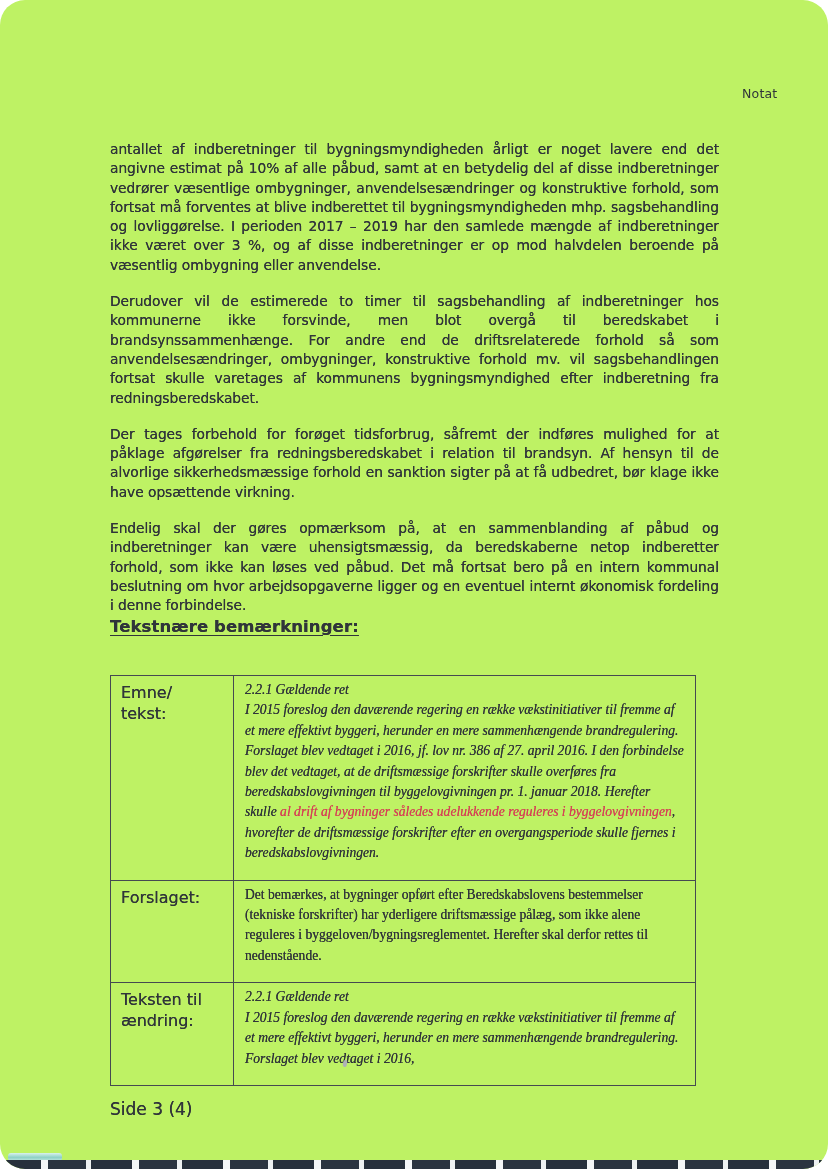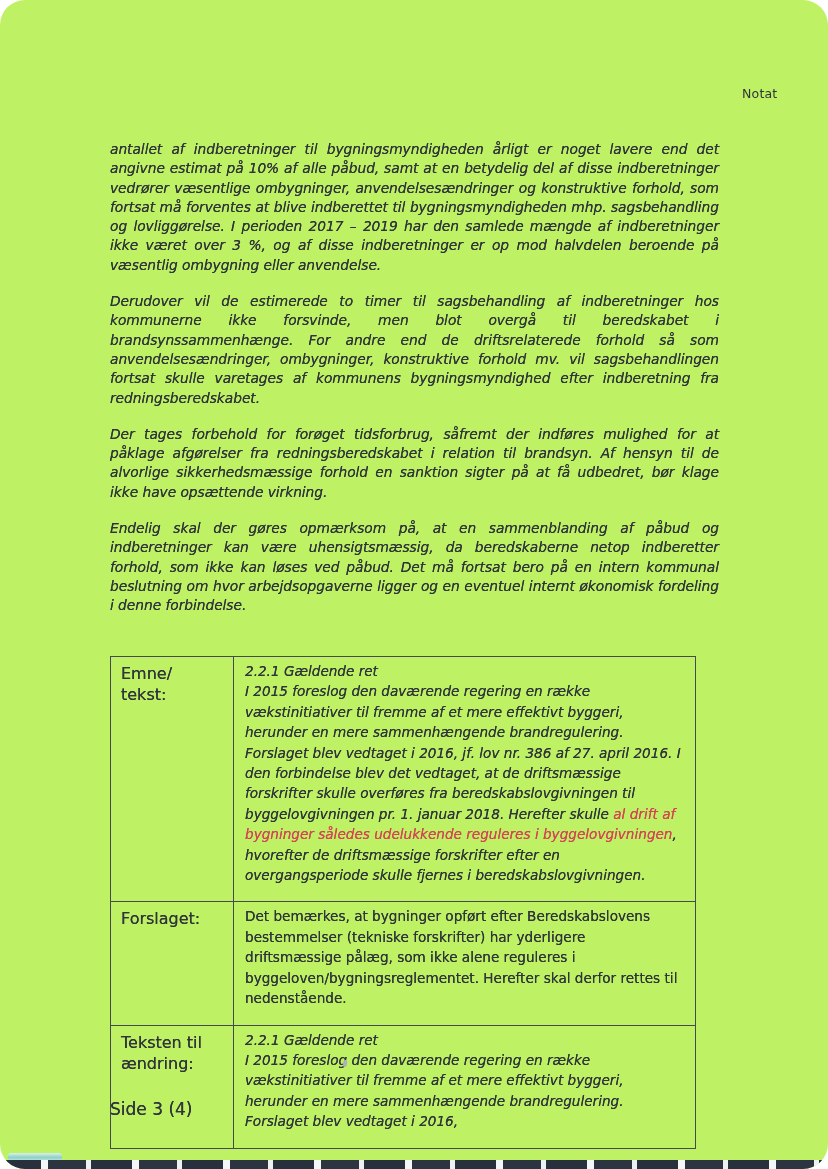--- a/index.html
+++ b/index.html
@@ -10,21 +10,21 @@
     overflow:hidden;
     font-family:"DejaVu Sans",sans-serif;
     color:#30353a;
     border-radius:25px;
   }
   .notat-label{
     position:absolute;top:86px;left:742px;
     font-size:12.5px;letter-spacing:0.2px;
   }
   .paras{
-    position:absolute;left:110px;top:140px;width:609px;font-style:italic;
+    position:absolute;left:110px;top:140px;width:609px;
   }
   .paras p{
     margin:0 0 17px 0;
     font-size:13.8px;line-height:19.3px;
     text-align:justify;
     letter-spacing:-0.05px;
     text-shadow:0 0 0.4px currentColor;
   }
   .section{
     position:absolute;left:110px;top:617px;width:612px;
@@ -52,20 +52,21 @@
     padding:6px 6px 6px 10px;
     font-size:16px;line-height:21px;
     white-space:pre-line;
     text-shadow:0 0 0.4px currentColor;
   }
   td.row-content{
     padding:4px 10px 16px 11px;
     font-size:13.6px;line-height:20.4px;
     font-style:italic;
     text-shadow:0 0 0.4px currentColor;
+    font-family:Liberation Serif, serif;
   }
   td.row-content.plain{font-style:normal;}
   .cell-heading{display:block;}
   .red-text{color:#d54455;}
   .footer{
     position:absolute;left:110px;top:1099px;
     font-size:17px;
     text-shadow:0 0 0.4px currentColor;
   }
   .speck{
@@ -96,20 +97,21 @@
   <div class="notat-label">Notat</div>
 
   <div class="paras">
     <p>antallet af indberetninger til bygningsmyndigheden årligt er noget lavere end det angivne estimat på 10% af alle påbud, samt at en betydelig del af disse indberetninger vedrører væsentlige ombygninger, anvendelsesændringer og konstruktive forhold, som fortsat må forventes at blive indberettet til bygningsmyndigheden mhp. sagsbehandling og lovliggørelse. I perioden 2017 – 2019 har den samlede mængde af indberetninger ikke været over 3 %, og af disse indberetninger er op mod halvdelen beroende på væsentlig ombygning eller anvendelse.</p>
     <p>Derudover vil de estimerede to timer til sagsbehandling af indberetninger hos kommunerne ikke forsvinde, men blot overgå til beredskabet i brandsynssammenhænge. For andre end de driftsrelaterede forhold så som anvendelsesændringer, ombygninger, konstruktive forhold mv. vil sagsbehandlingen fortsat skulle varetages af kommunens bygningsmyndighed efter indberetning fra redningsberedskabet.</p>
     <p>Der tages forbehold for forøget tidsforbrug, såfremt der indføres mulighed for at påklage afgørelser fra redningsberedskabet i relation til brandsyn. Af hensyn til de alvorlige sikkerhedsmæssige forhold en sanktion sigter på at få udbedret, bør klage ikke have opsættende virkning.</p>
     <p>Endelig skal der gøres opmærksom på, at en sammenblanding af påbud og indberetninger kan være uhensigtsmæssig, da beredskaberne netop indberetter forhold, som ikke kan løses ved påbud. Det må fortsat bero på en intern kommunal beslutning om hvor arbejdsopgaverne ligger og en eventuel internt økonomisk fordeling i denne forbindelse.</p>
   </div>
 
   <div class="section">
+    <h2 class="section-heading">Tekstnære bemærkninger:</h2>
 
     <table class="remarks">
       <tbody>
         <tr>
           <td class="row-label">Emne/
 tekst:</td>
           <td class="row-content">
             <span class="cell-heading">2.2.1 Gældende ret</span>
             <span>I 2015 foreslog den daværende regering en række vækstinitiativer til fremme af et mere effektivt byggeri, herunder en mere sammenhængende brandregulering. Forslaget blev vedtaget i 2016, jf. lov nr. 386 af 27. april 2016. I den forbindelse blev det vedtaget, at de driftsmæssige forskrifter skulle overføres fra beredskabslovgivningen til byggelovgivningen pr. 1. januar 2018. Herefter skulle </span><span class="red-text">al drift af bygninger således udelukkende reguleres i byggelovgivningen</span><span>, hvorefter de driftsmæssige forskrifter efter en overgangsperiode skulle fjernes i beredskabslovgivningen.</span>
           </td>

